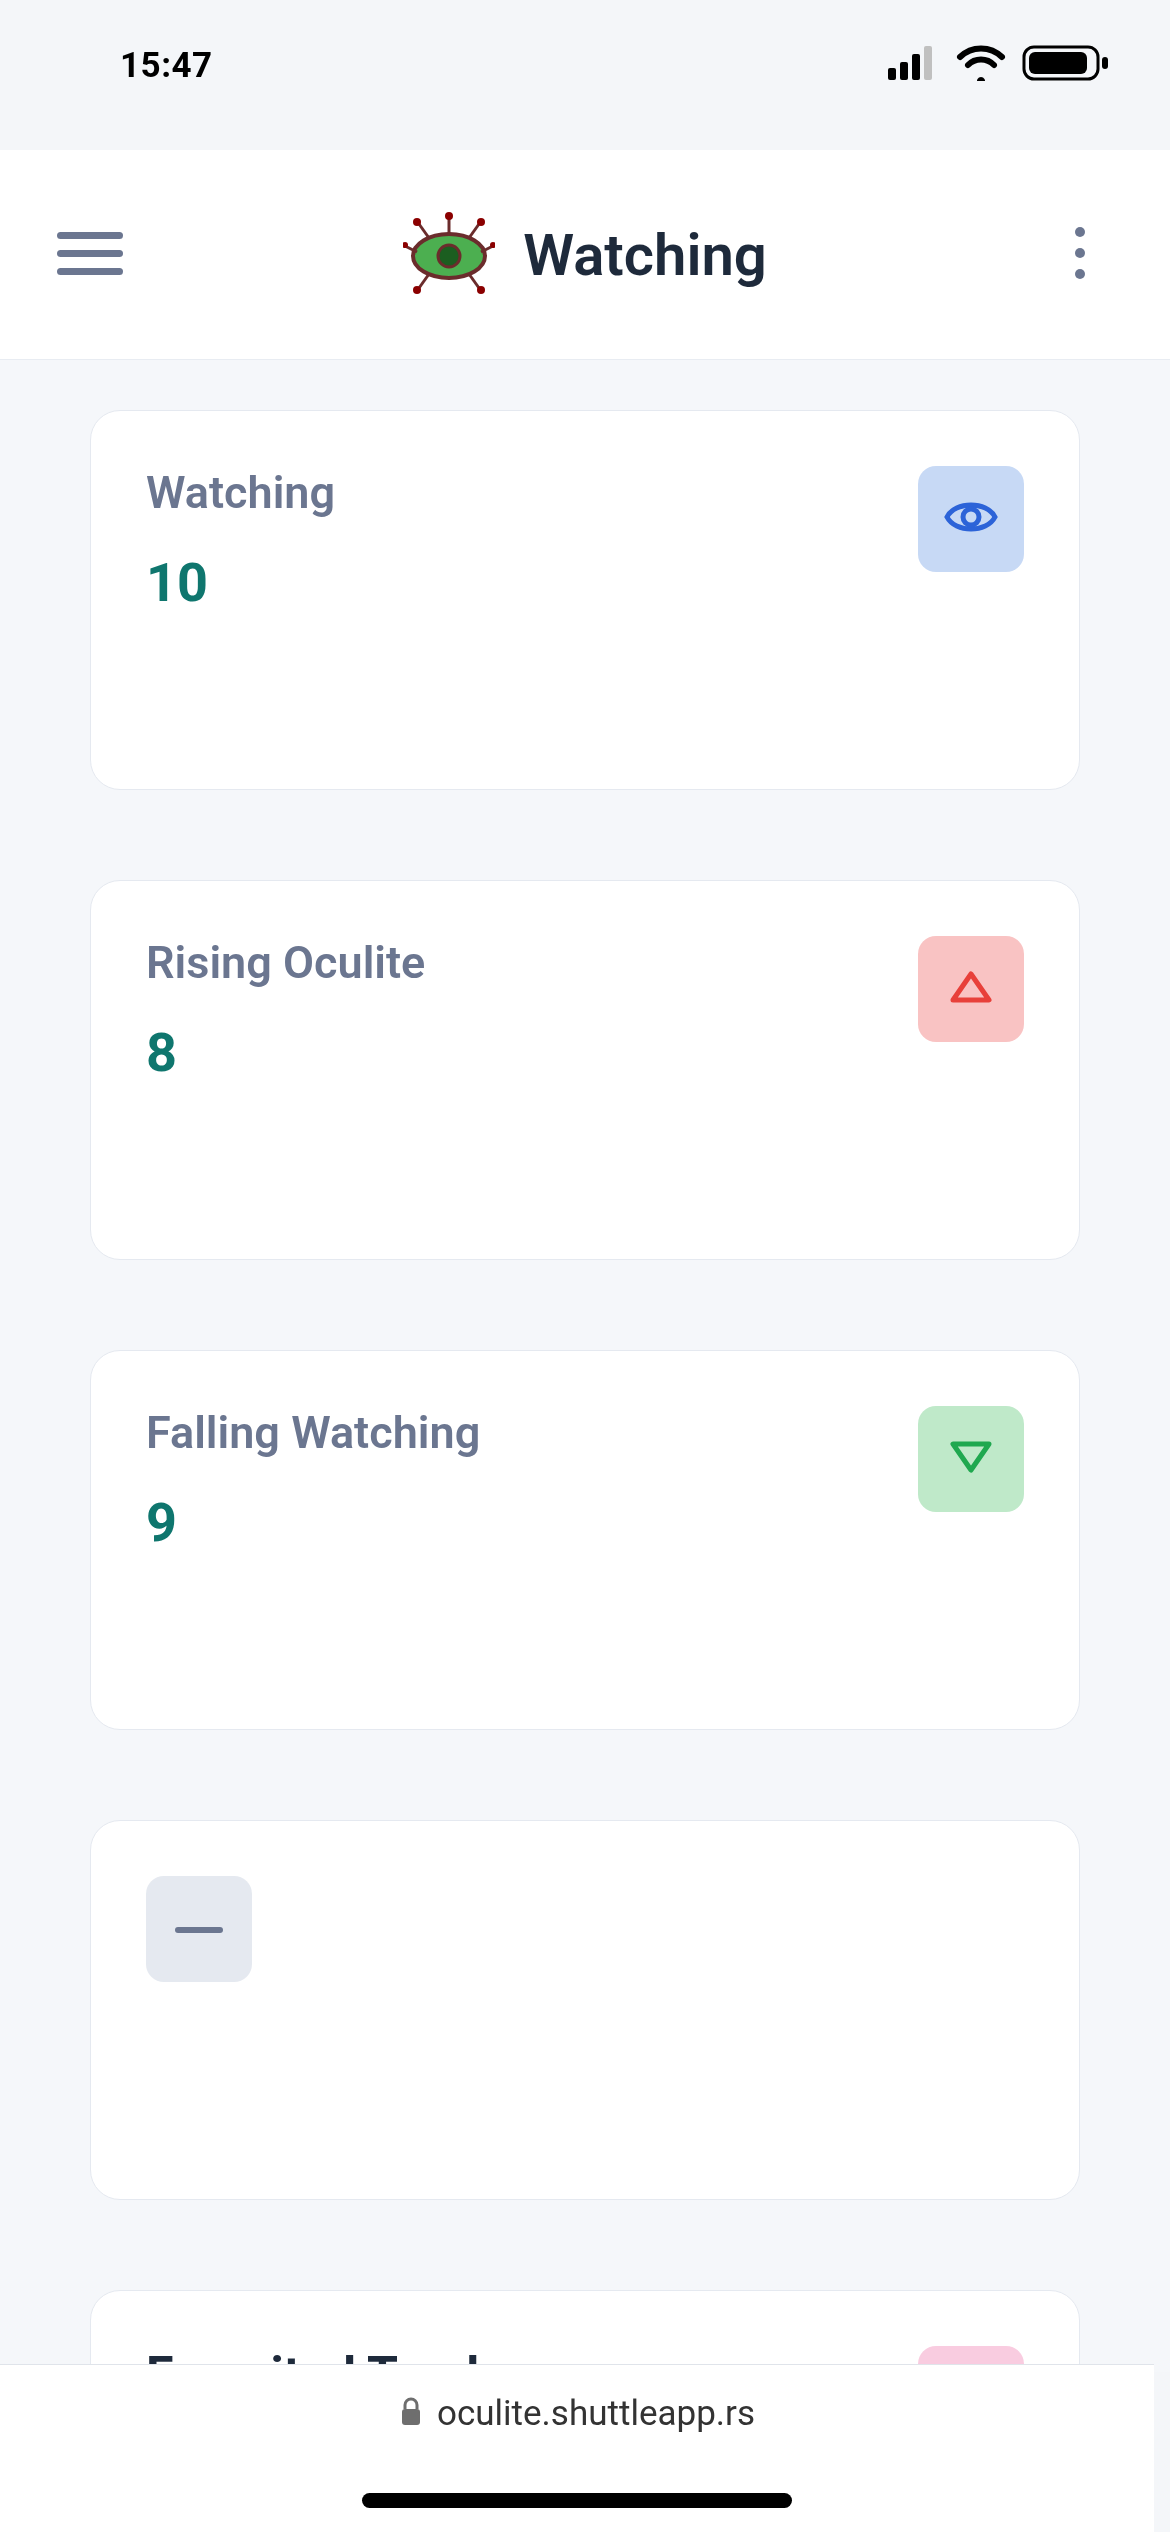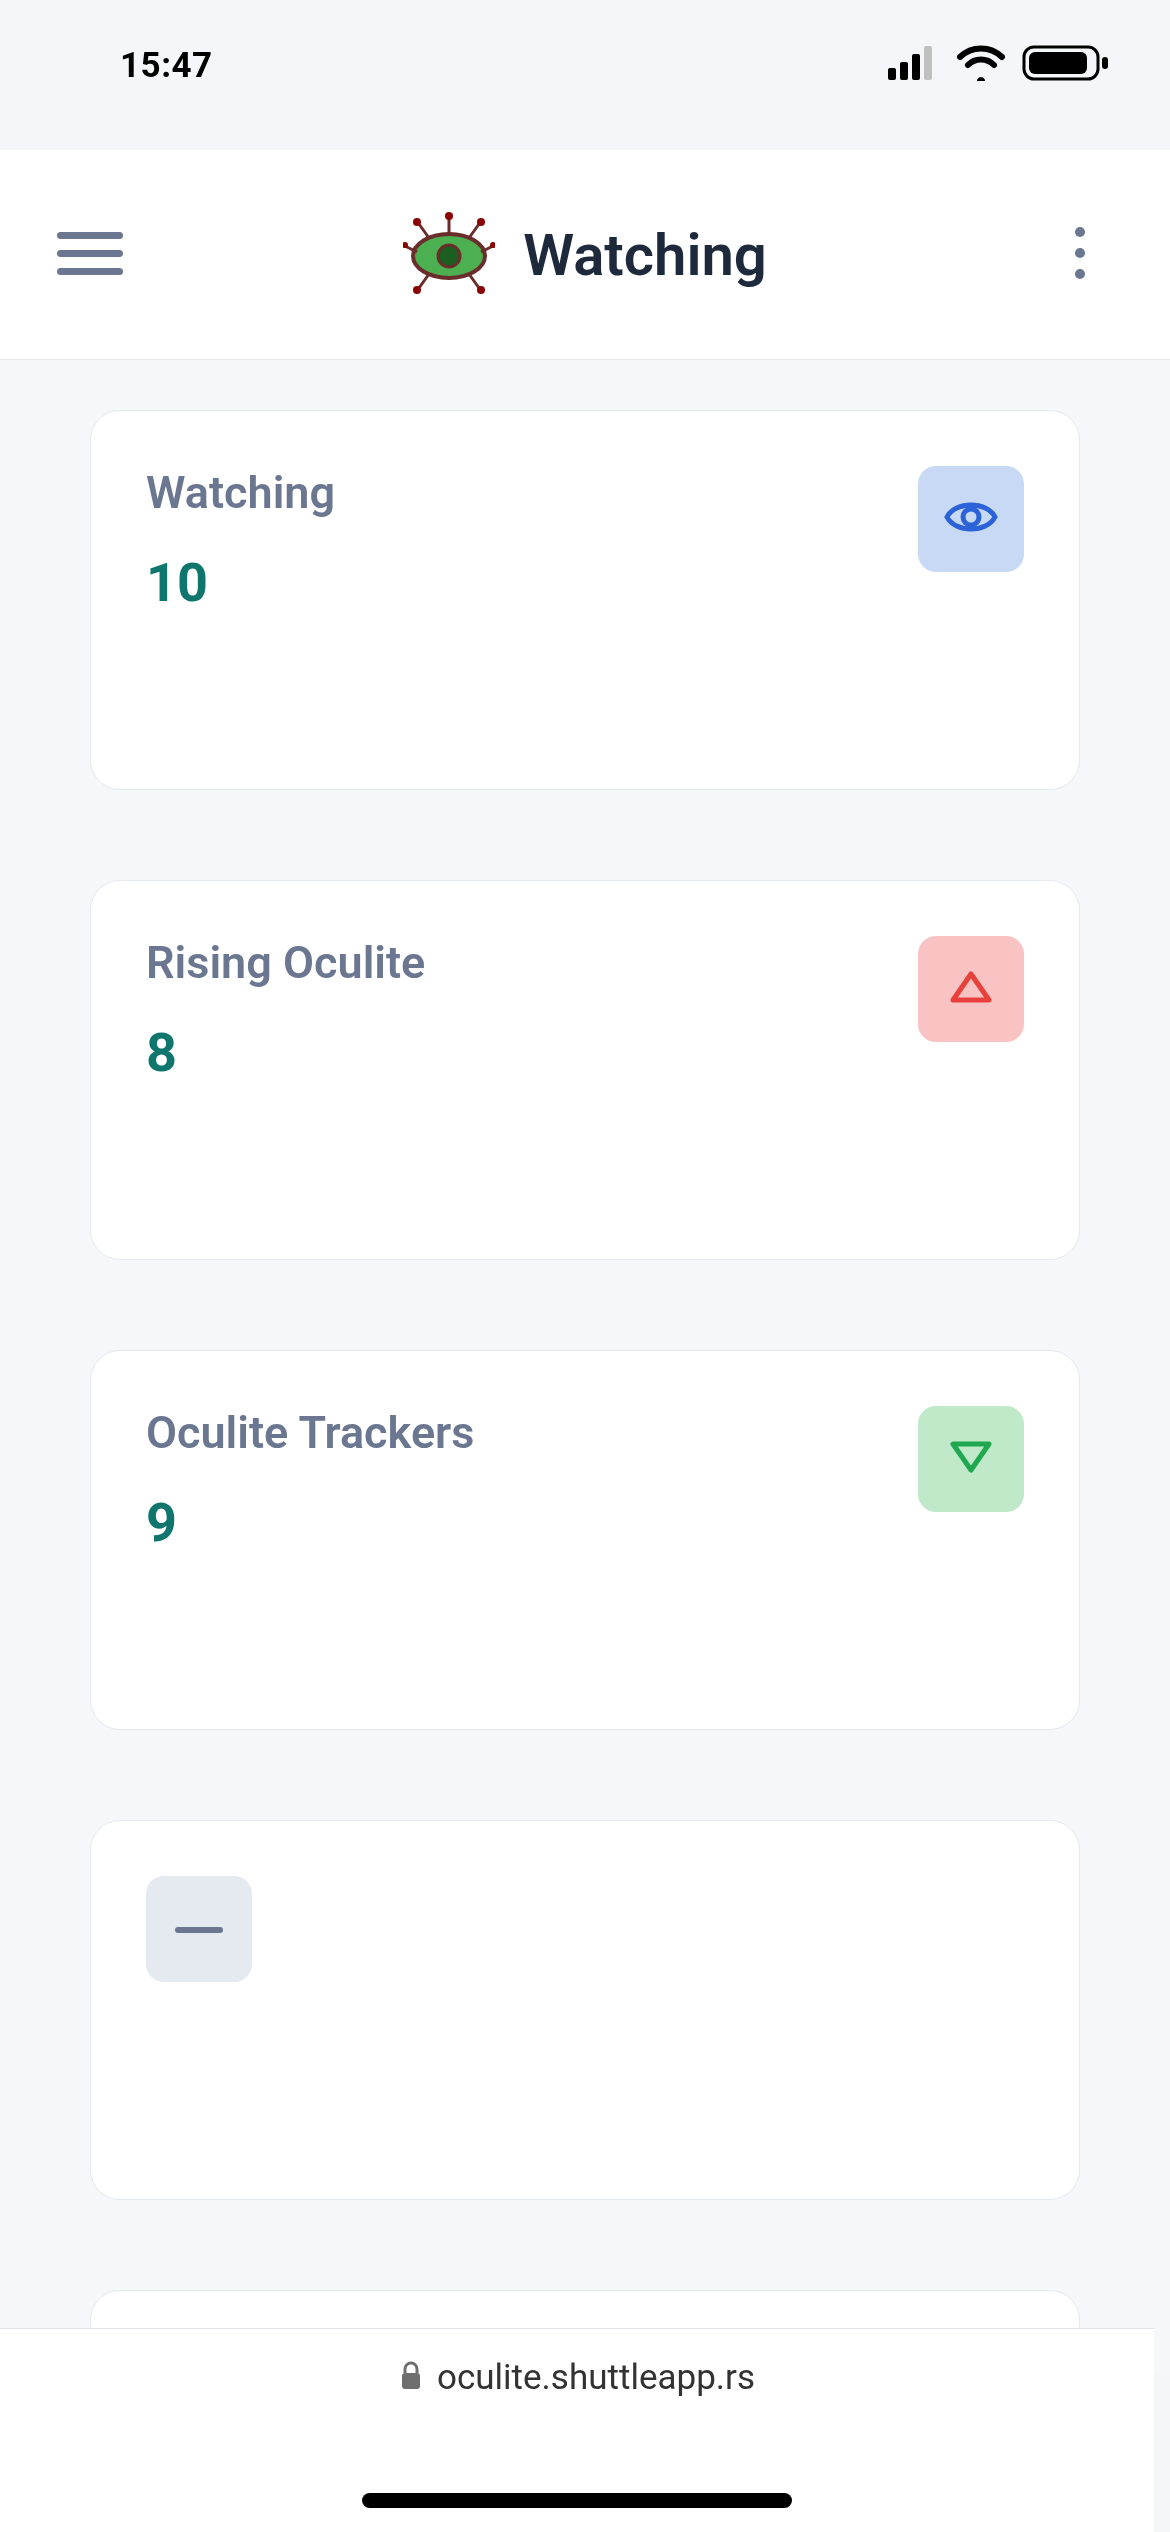--- a/index.html
+++ b/index.html
@@ -61,21 +61,21 @@
   .icon-green { background: #bfe9c9; }
   .icon-gray { background: #e5e9f0; }
   .icon-pink { background: #f9cce0; }
 
   .card-favorite .card-label { font-size: 50px; font-weight: 700; color: #1e2a3b; }
 
   
   .browser-bar {
     position: absolute;
     bottom: 0; left: 0; right: 16px;
-    height: 204px;
+    height: 168px;
     background: #ffffff;
     border-top: 1px solid #e0e4ea;
     display: flex;
     flex-direction: column;
     align-items: center;
     justify-content: flex-start;
     padding-top: 28px;
   }
   .url-row { display: flex; align-items: center; gap: 14px; }
   .url-text { font-size: 35px; color: #333; }
@@ -195,21 +195,21 @@
             <path d="M22 6 L40 32 L4 32 Z" stroke="#e8403a" stroke-width="5" fill="none" stroke-linejoin="round"></path>
           </svg>
         </span>
       </div>
     </div>
   </div>
 
   <div class="card">
     <div class="card-row">
       <div>
-        <div class="card-label">Oculite Trackers</div>
+        <div class="card-label">Falling Watching</div>
         <div class="card-value">9</div>
       </div>
       <div class="card-icon icon-green">
         <span>
           <svg width="44" height="38" viewBox="0 0 44 38">
             <path d="M22 32 L4 6 L40 6 Z" stroke="#1fa84f" stroke-width="5" fill="none" stroke-linejoin="round"></path>
           </svg>
         </span>
       </div>
     </div>

